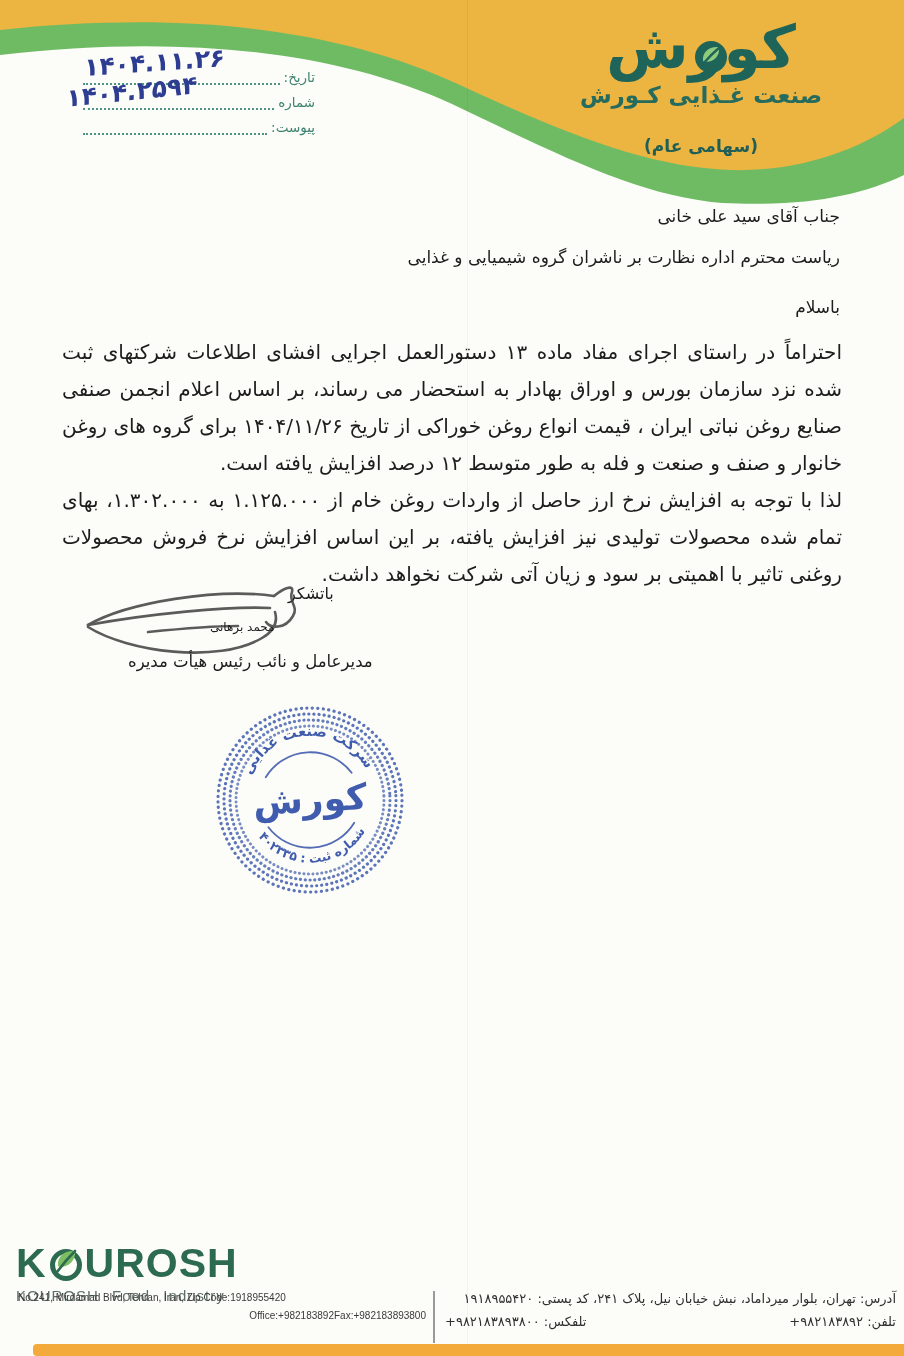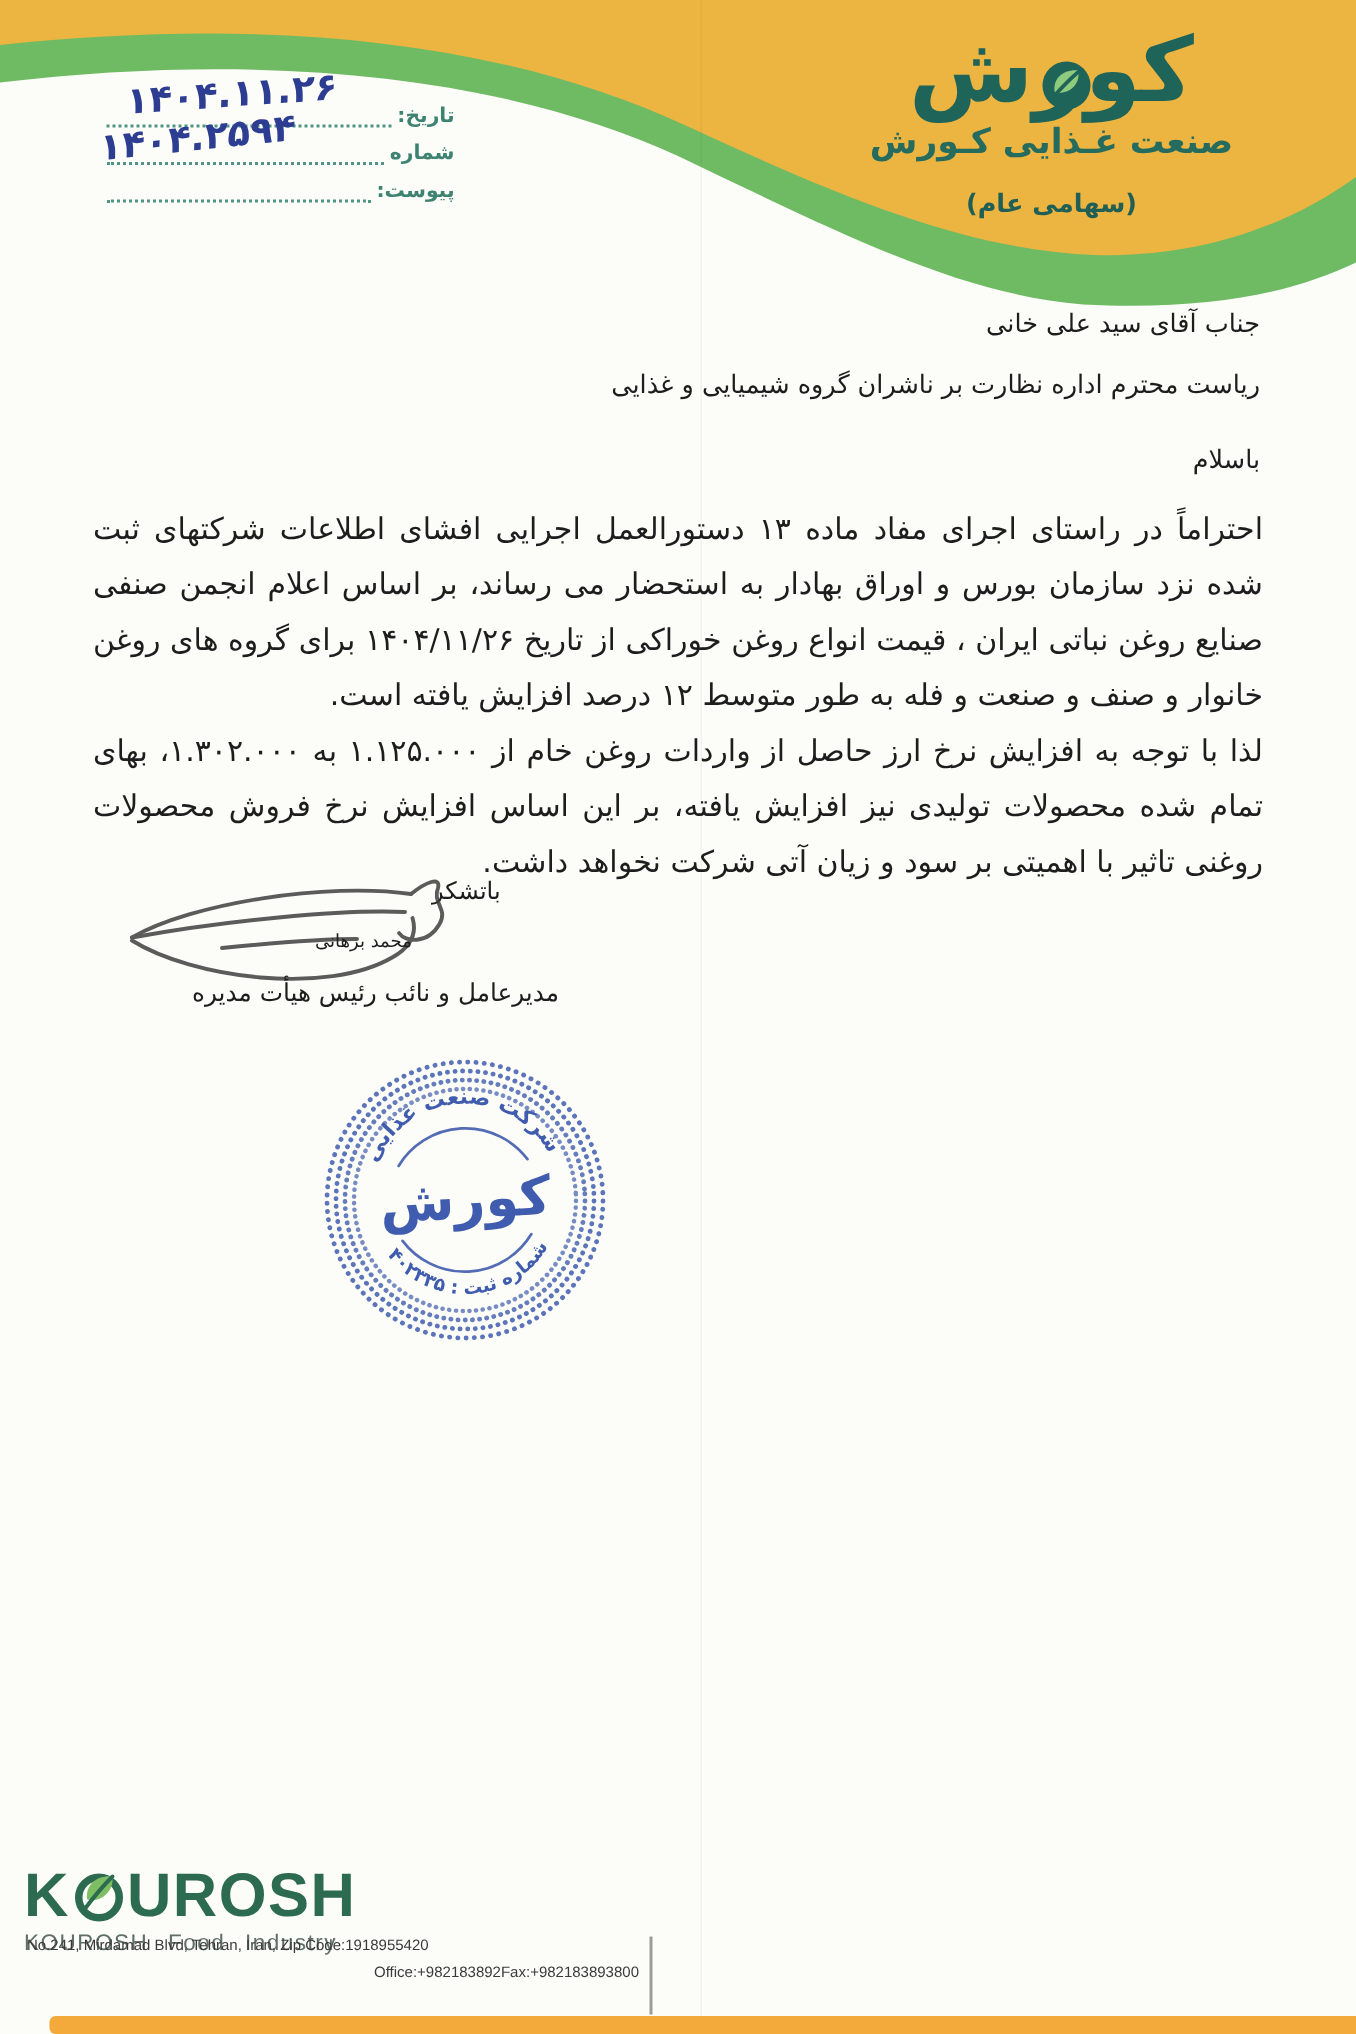--- a/index.html
+++ b/index.html
@@ -9,23 +9,23 @@
     font-family:"DejaVu Sans",sans-serif;color:#222;
   }
   
   .header-svg{position:absolute;top:0;left:0;}
   .fold-line{position:absolute;top:0;left:467px;width:1px;height:1356px;background:rgba(0,0,0,.04);}
   
   .logo-block{position:absolute;top:14px;right:48px;width:310px;text-align:center;direction:rtl;}
   .logo-wordmark{position:relative;display:inline-block;font-size:60px;font-weight:bold;color:#1F6459;line-height:1.1;letter-spacing:1px;}
   .logo-leaf{position:absolute;left:88px;top:26px;}
   .logo-subtitle{font-size:23px;font-weight:bold;color:#256B5E;letter-spacing:2px;margin-top:2px;}
-  .logo-type{font-size:17px;color:#1F5F56;margin-top:18px;font-weight:bold;}
+  .logo-type{font-size:17px;color:#1F5F56;margin-top:28px;font-weight:bold;}
   
-  .meta{position:absolute;top:60px;left:71px;width:232px;direction:rtl;font-weight:bold;}
+  .meta{position:absolute;top:60px;left:83px;width:232px;direction:rtl;}
   .meta-row{display:flex;align-items:flex-end;height:25px;color:#3E8372;font-size:13.5px;}
   .meta-row .lbl{white-space:nowrap;padding-left:4px;}
   .meta-row .leader{flex:1;border-bottom:2px dotted #4f9484;height:17px;}
   .hand{position:absolute;direction:ltr;color:#2D3D92;font-weight:bold;letter-spacing:2px;
         transform:rotate(-4deg) skewX(-6deg);font-size:25px;white-space:nowrap;}
   .hand.date{left:84px;top:48px;}
   .hand.number{left:66px;top:77px;transform:rotate(-6deg) skewX(-8deg);}
   
   .rtl-line{position:absolute;right:64px;direction:rtl;font-size:17px;color:#1d1d1d;white-space:nowrap;}
   .recipient-name{top:206px;text-align:center;}
@@ -160,16 +160,29 @@
   <div class="contact-en">
     <div class="row1">No.241, Mirdamad Blvd, Tehran, Iran, Zip Code:1918955420</div>
     <div class="row2">
       <span>Office:+982183892</span>
       <span>Fax:+982183893800</span>
     </div>
   </div>
 
   <span class="contact-divider"></span>
 
+  <div class="contact-fa">
+    <div class="row1">آدرس: تهران، بلوار میرداماد، نبش خیابان نیل، پلاک ۲۴۱، کد پستی: ۱۹۱۸۹۵۵۴۲۰</div>
+    <div class="row2">
+      <span>
+        <span>تلفن:</span>
+        <span class="num">+۹۸۲۱۸۳۸۹۲</span>
+      </span>
+      <span>
+        <span>تلفکس:</span>
+        <span class="num">+۹۸۲۱۸۳۸۹۳۸۰۰</span>
+      </span>
+    </div>
+  </div>
 
   <div class="bottom-bar"></div>
 
 </div>
 
 </body></html>

